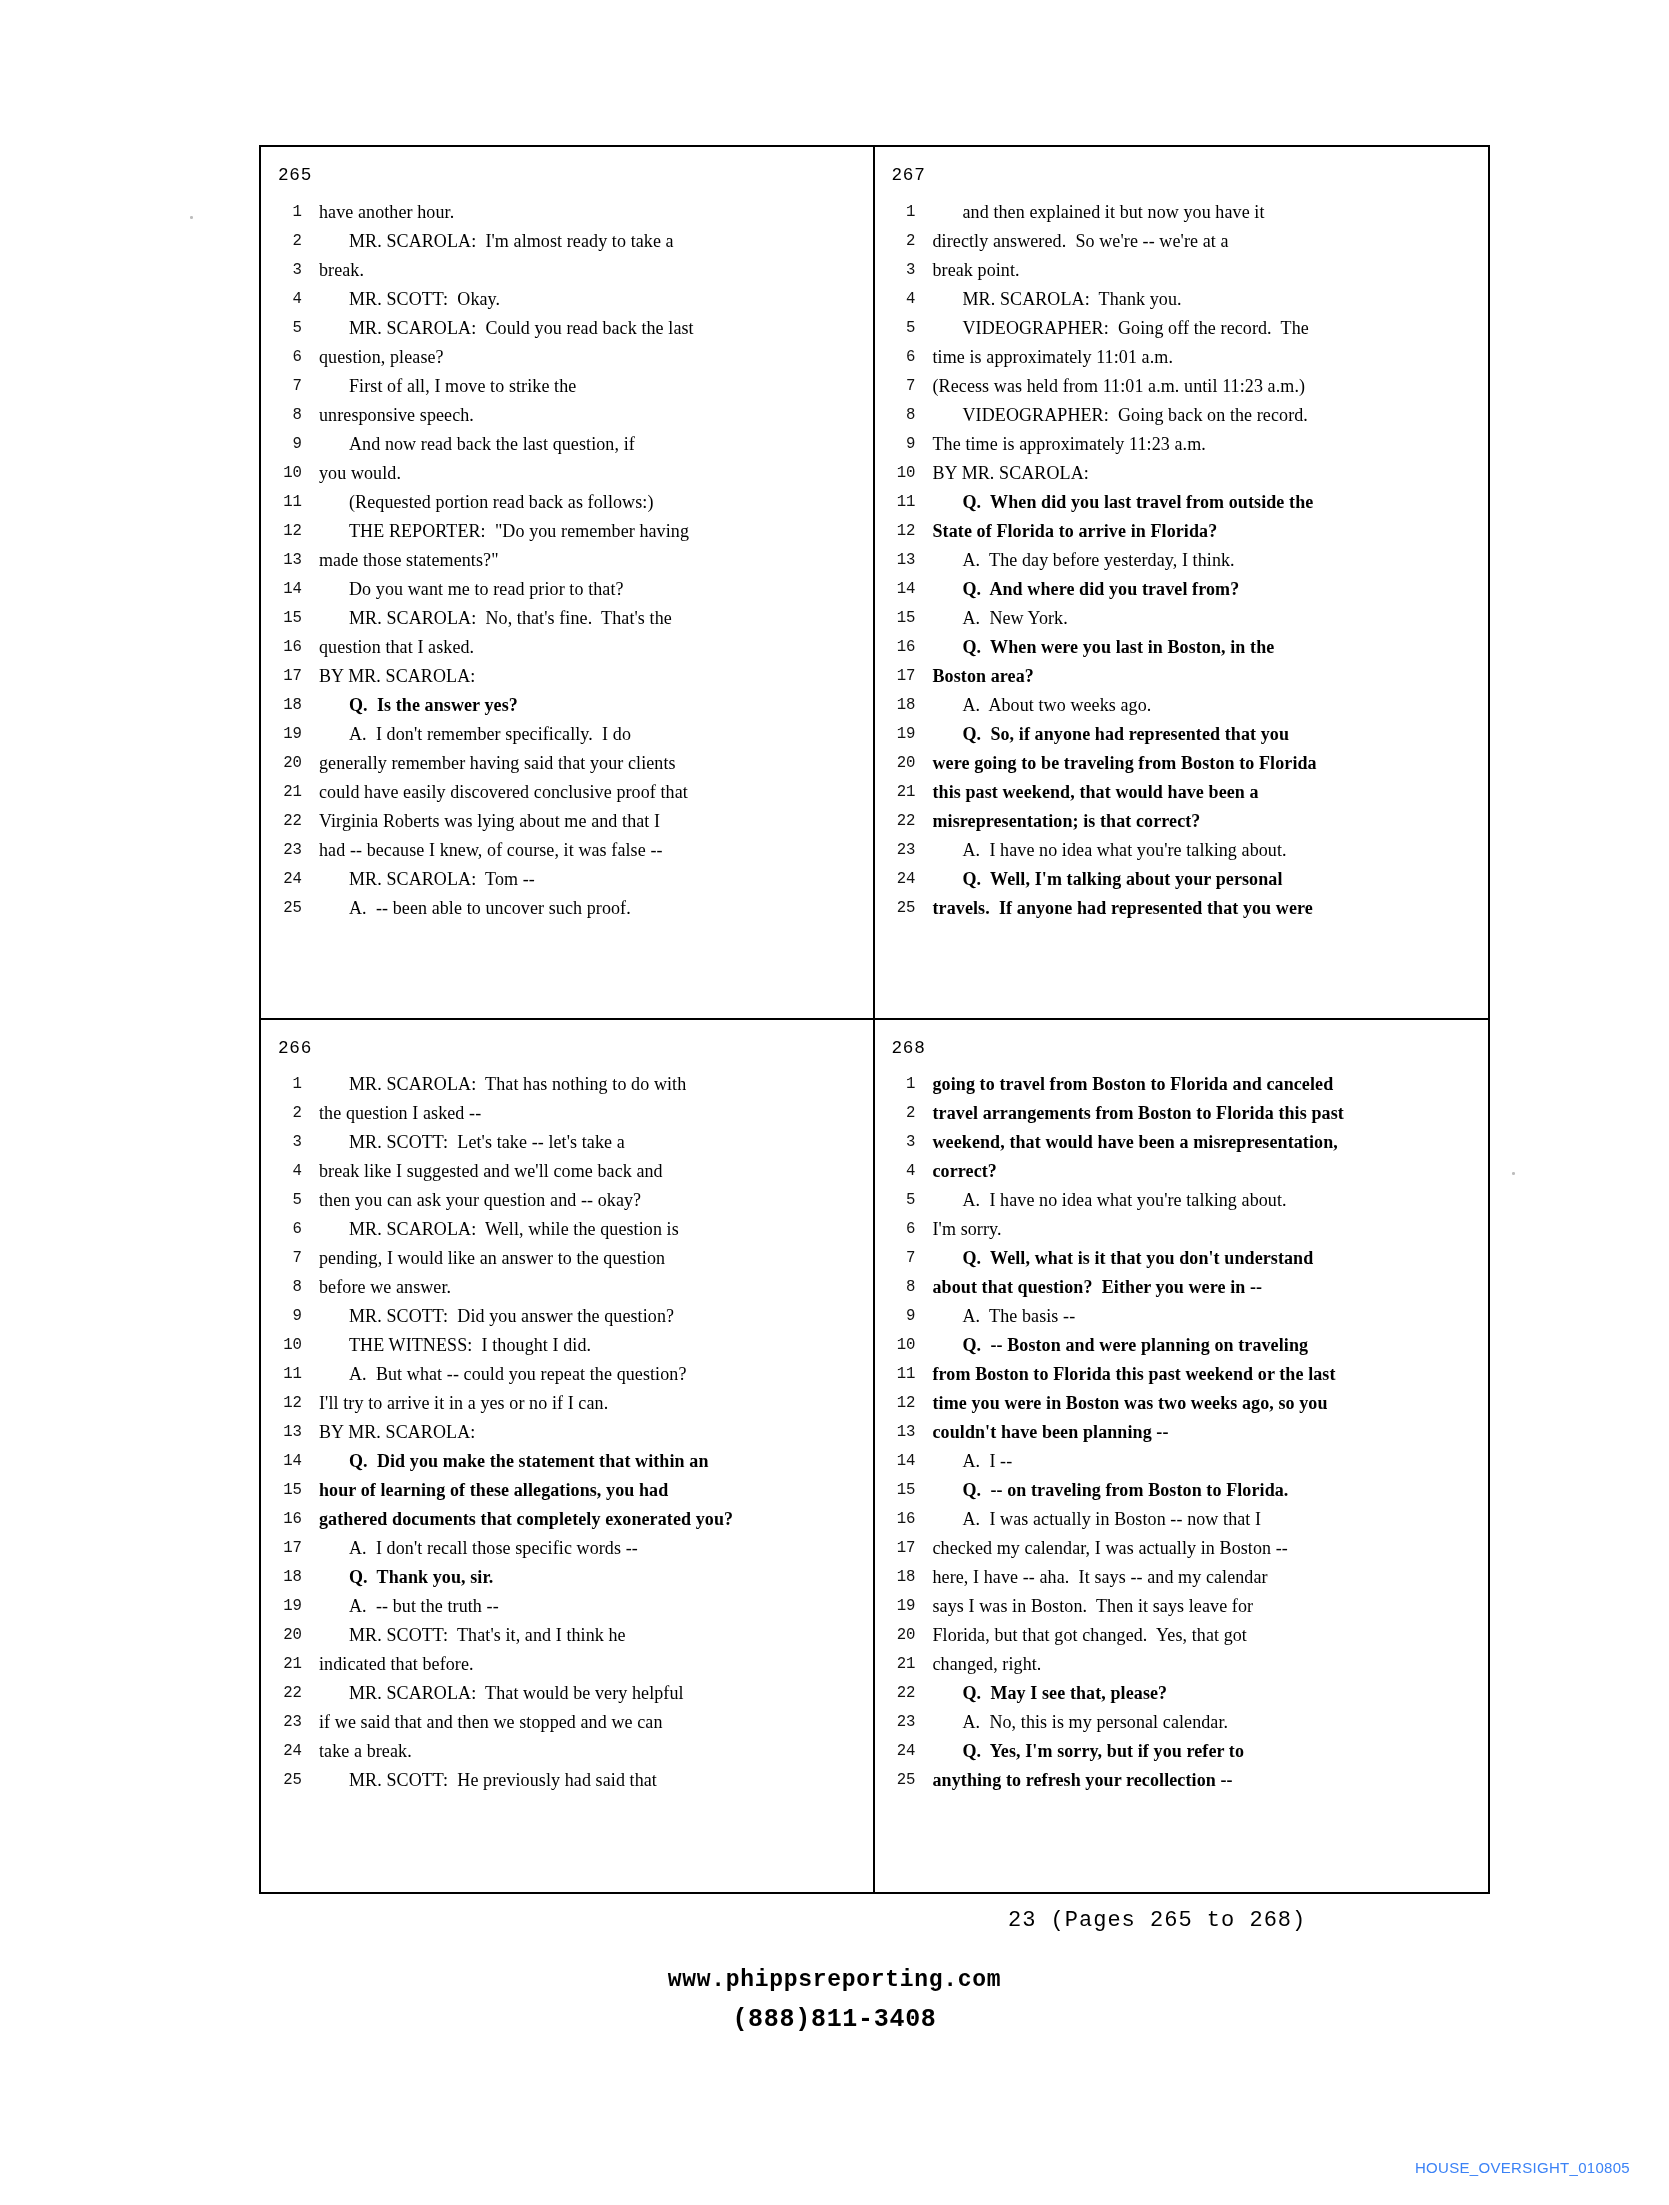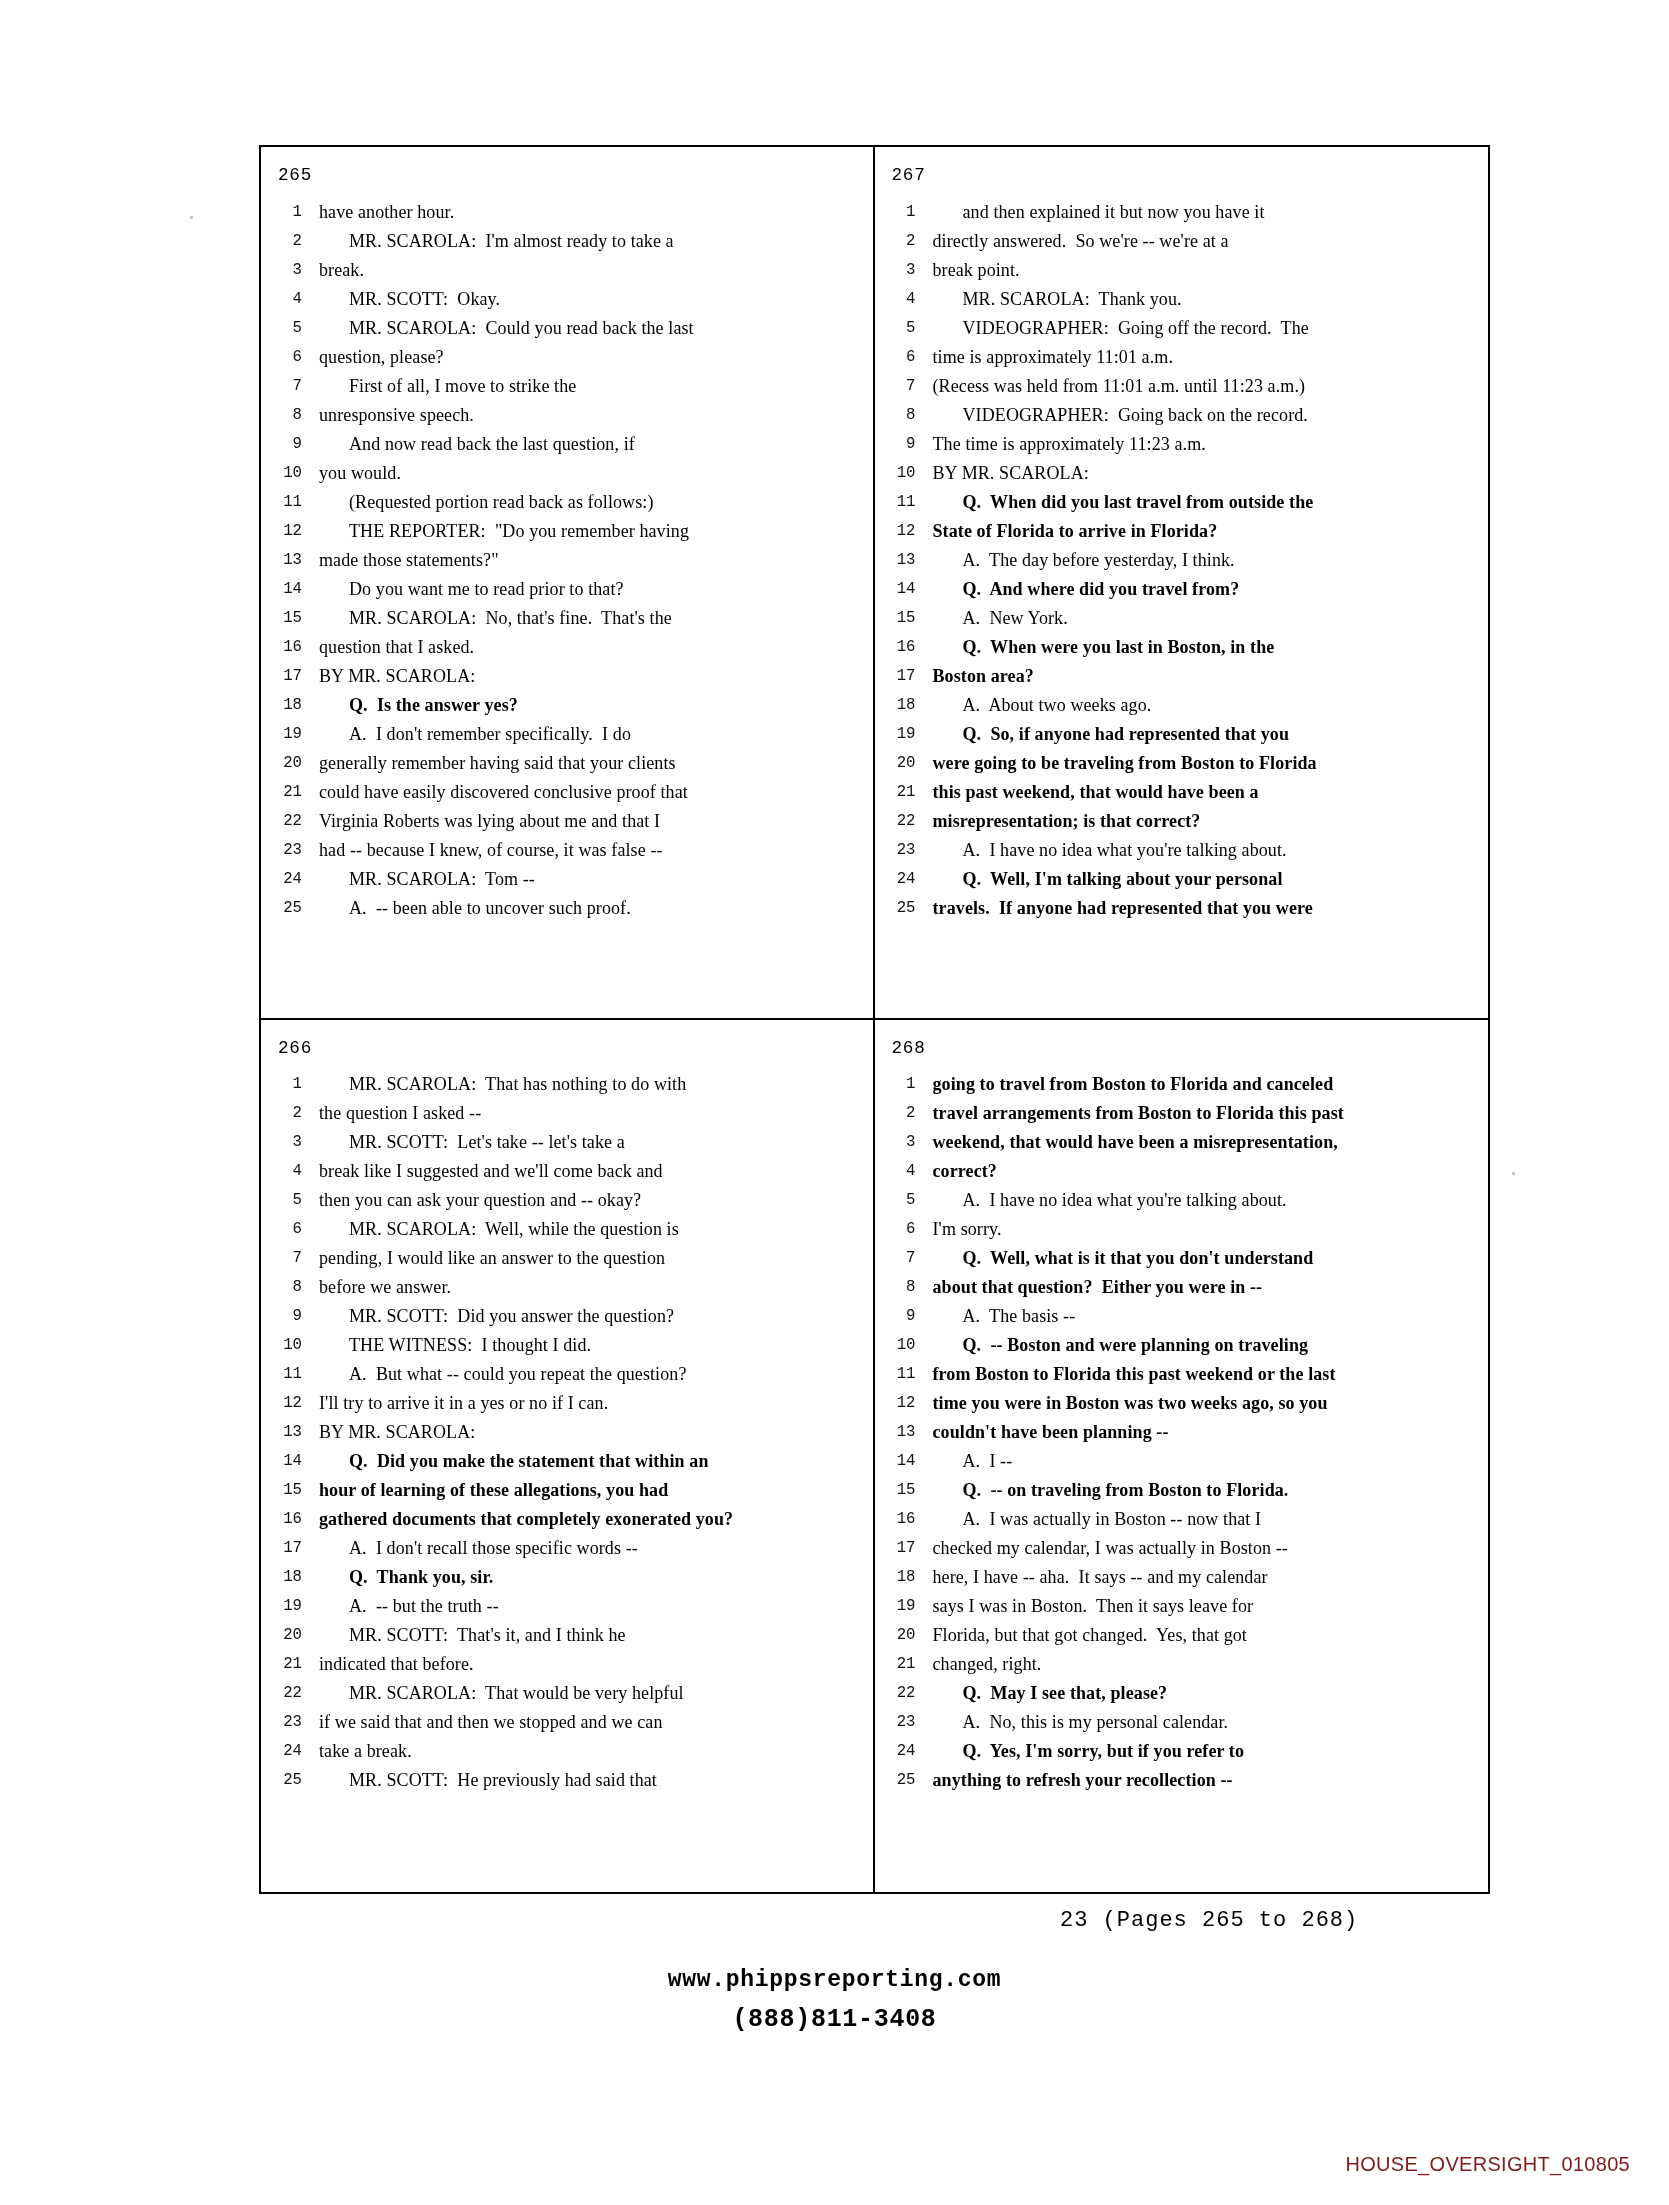--- a/index.html
+++ b/index.html
@@ -75,21 +75,21 @@
     color: #000;
     white-space: pre;
     letter-spacing: 0.1px;
   }
   .ltext.b { font-weight: bold; }
   .ind1 { padding-left: 30px; }
   .ind0 { padding-left: 0px; }
 
   .footer-pages {
     position: absolute;
-    left: 1060px;
+    left: 1008px;
     top: 1908px;
     width: 484px;
     text-align: left;
     font-family: "Liberation Mono", monospace;
     font-size: 22px;
     letter-spacing: 1px;
     color: #000;
   }
   .footer-site {
     position: absolute;
@@ -113,22 +113,22 @@
     font-size: 25px;
     font-weight: bold;
     letter-spacing: 0.7px;
     color: #000;
   }
   .bates {
     position: absolute;
     right: 39px;
     bottom: 29px;
     font-family: "Liberation Sans", sans-serif;
-    font-size: 20px;
-    color: #7f1d1d;
+    font-size: 15px;
+    color: #3b82f6;
     letter-spacing: 0.3px;
   }
   .speck {
     position: absolute;
     width: 2.6px; height: 2.6px;
     background: #bdbdbd;
     border-radius: 50%;
   }
 </style>
 </head>

